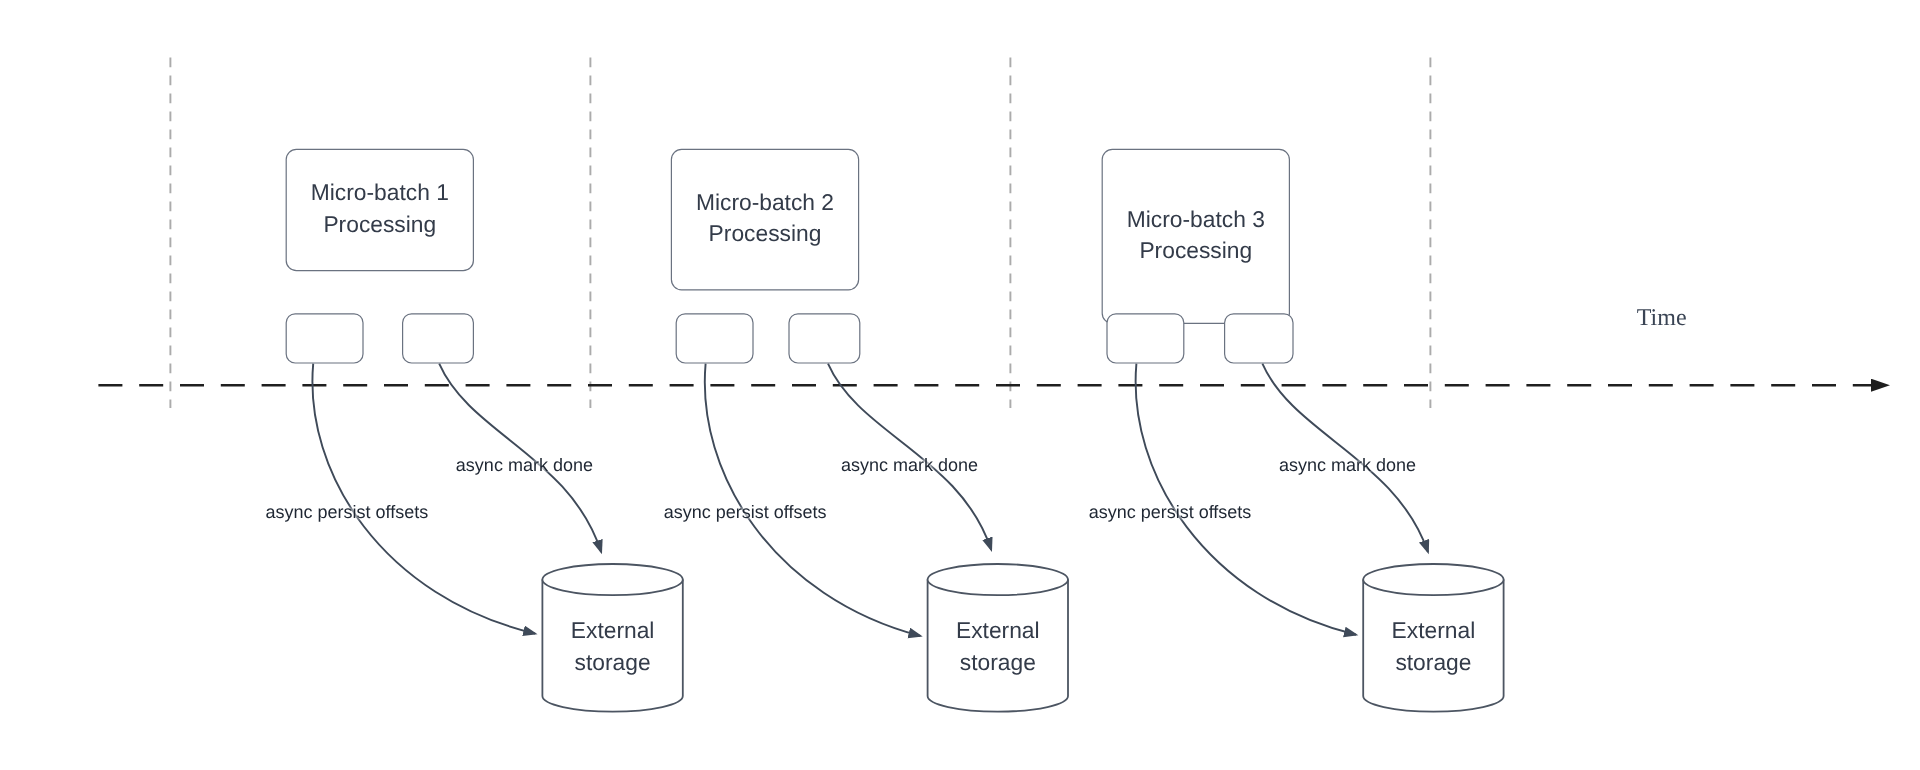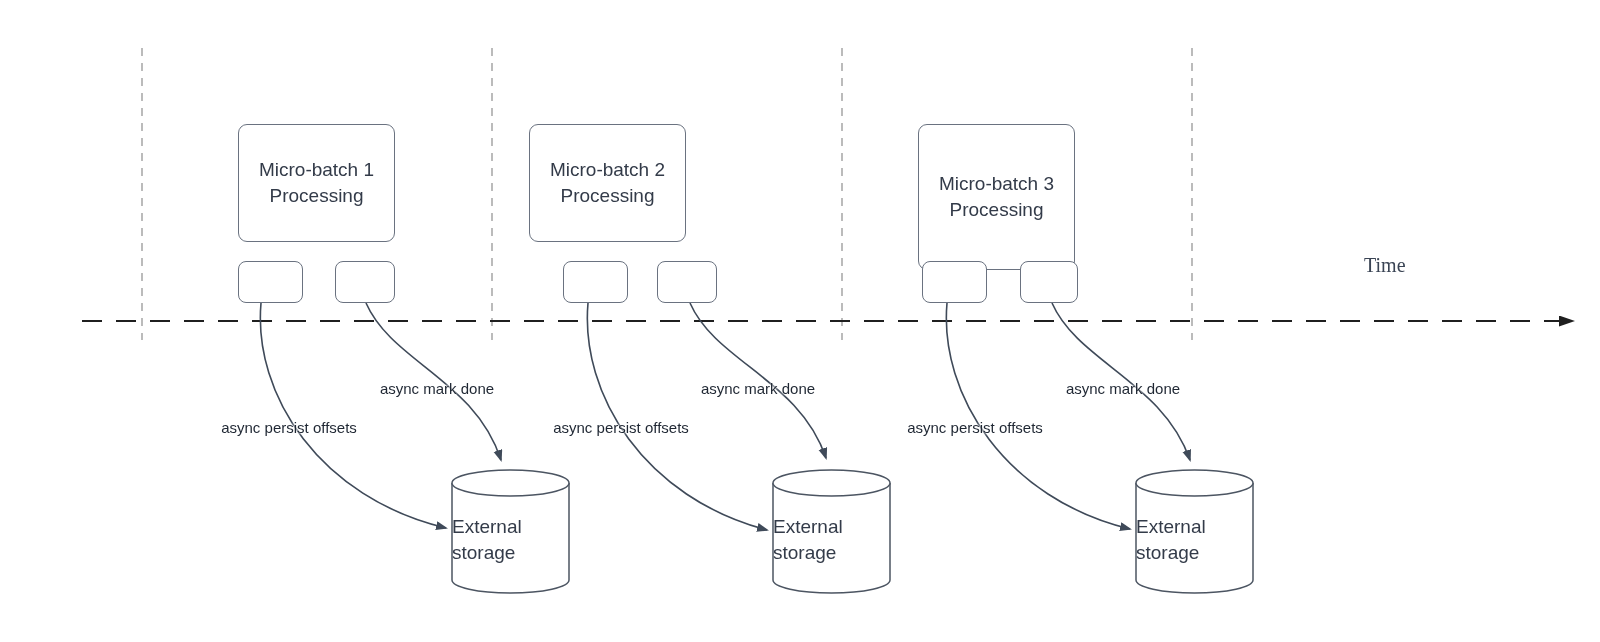--- a/index.html
+++ b/index.html
@@ -13,21 +13,21 @@
   .mk{fill:var(--curve,#3f4a59);stroke:none;}
   .mk-time{fill:var(--timeline,#2e3542);stroke:none;}
   .node{position:absolute;box-sizing:border-box;border:1.4px solid var(--node-border,#6a7280);
         border-radius:9px;background:#fff;display:flex;flex-direction:column;align-items:center;
         justify-content:center;font-size:19px;line-height:26px;color:var(--node-text,#333b49);
         text-align:center;}
   .node.small{border-radius:8px;}
   .lbl{position:absolute;transform:translate(-50%,-50%);font-weight:normal;font-size:15px;
        color:var(--label-text,#1f2733);white-space:nowrap;
        text-shadow:0 0 3px #fff,0 0 3px #fff;}
-  .storage-text{position:absolute;font-size:19px;line-height:26px;
+  .storage-text{position:absolute;text-align:center;font-size:19px;line-height:26px;
        color:var(--node-text,#333b49);}
   .time{position:absolute;font-size:20px;color:#3a4454;white-space:nowrap;}
 </style>
 </head>
 <body>
 
 <div class="canvas">
 
   <svg class="layer" width="1600" height="642" viewBox="0 0 1600 642">
     <defs>
@@ -62,34 +62,34 @@
     <g>
       <path class="cyl" d="M773,483 V580 A58.5,13 0 0 0 890,580 V483"></path>
       <ellipse class="cyl" cx="831.5" cy="483" rx="58.5" ry="13"></ellipse>
     </g>
     <g>
       <path class="cyl" d="M1136,483 V580 A58.5,13 0 0 0 1253,580 V483"></path>
       <ellipse class="cyl" cx="1194.5" cy="483" rx="58.5" ry="13"></ellipse>
     </g>
   </svg>
 
-  <div class="node" style="left:238px;top:124px;width:157px;height:118px;">
+  <div class="node" style="left:238px;top:124px;width:157px;height:102px;">
     <div>Micro-batch 1</div>
     <div>Processing</div>
   </div>
   <div class="node small" style="left:238px;top:261px;width:65px;height:42px;"></div>
   <div class="node small" style="left:335px;top:261px;width:60px;height:42px;"></div>
   <div class="lbl" style="left:289px;top:427px;">async persist offsets</div>
   <div class="lbl" style="left:437px;top:388px;">async mark done</div>
   <div class="storage-text" style="left:452px;top:514px;width:117px;">
     <div>External</div>
     <div>storage</div>
   </div>
 
-  <div class="node" style="left:529px;top:124px;width:157px;height:118px;">
+  <div class="node" style="left:559px;top:124px;width:157px;height:118px;">
     <div>Micro-batch 2</div>
     <div>Processing</div>
   </div>
   <div class="node small" style="left:563px;top:261px;width:65px;height:42px;"></div>
   <div class="node small" style="left:657px;top:261px;width:60px;height:42px;"></div>
   <div class="lbl" style="left:621px;top:427px;">async persist offsets</div>
   <div class="lbl" style="left:758px;top:388px;">async mark done</div>
   <div class="storage-text" style="left:773px;top:514px;width:117px;">
     <div>External</div>
     <div>storage</div>

